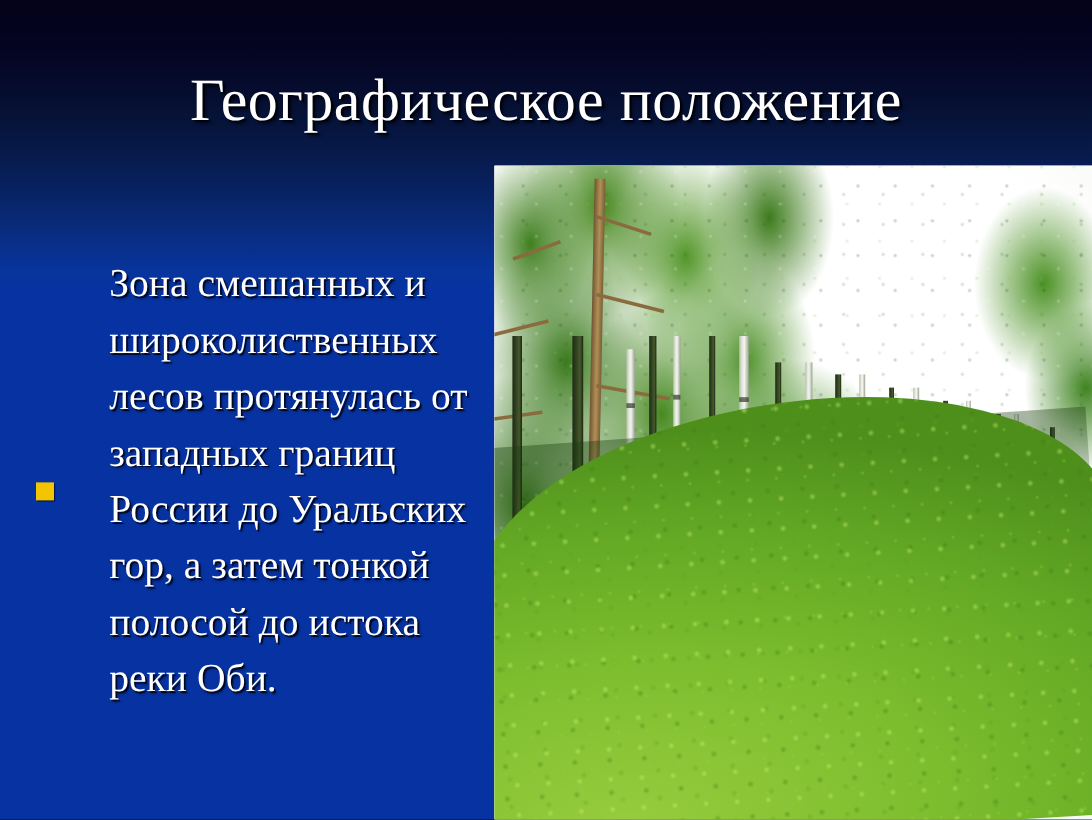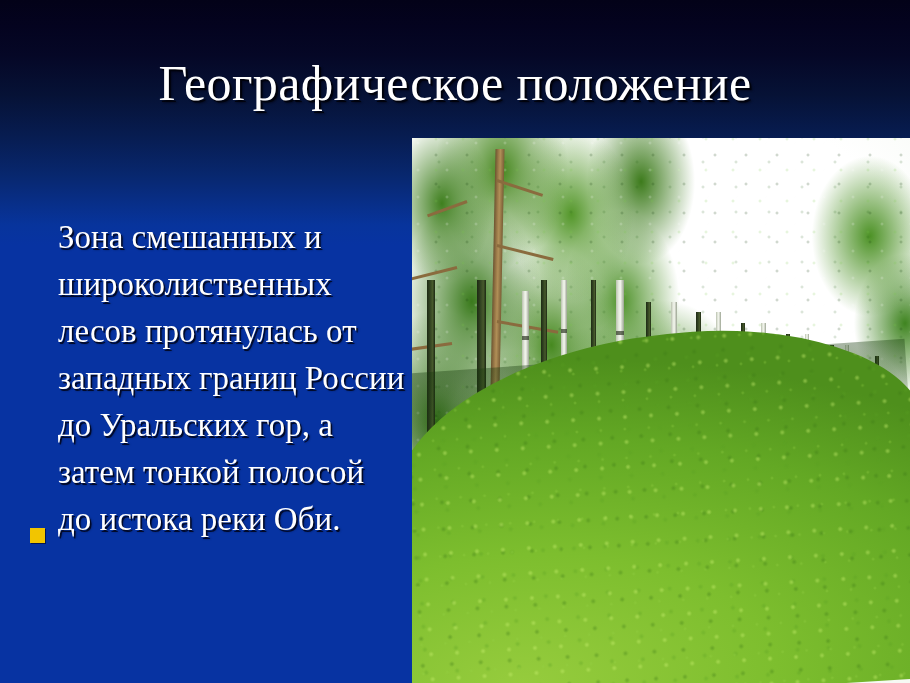--- a/index.html
+++ b/index.html
@@ -56,21 +56,22 @@
 
   
   #body-block {
     position: absolute;
     left: 30px;
     top: 214px;
     width: 375px;
   }
   .bullet-row {
     display: flex;
-    align-items: flex-end;
+    align-items: center;
+    gap: 33px;
   }
   .bullet-marker {
     flex: 0 0 auto;
     width: 15px;
     height: 15px;
     margin-top: 14px;
     margin-right: 13px;
     background: #f2c500;
     box-shadow: 1px 1px 0px rgba(0,0,20,0.55);
   }

